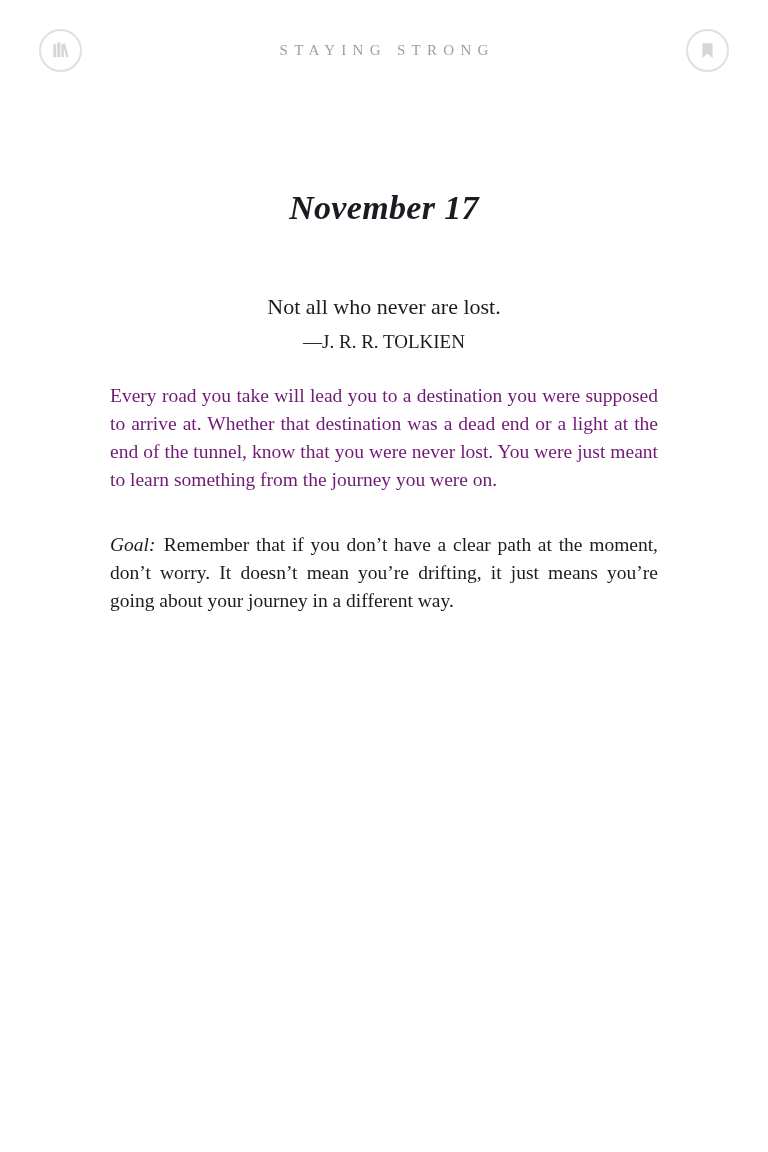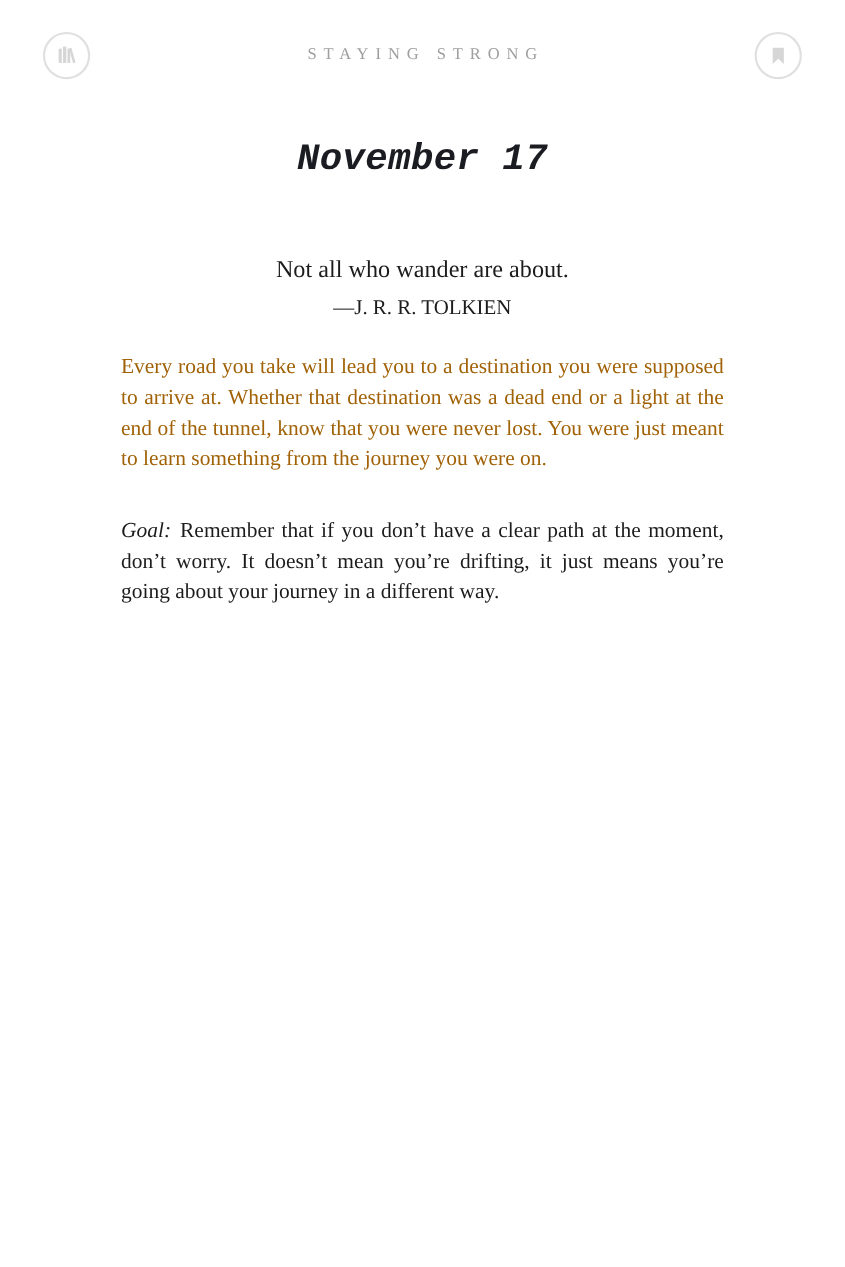--- a/index.html
+++ b/index.html
@@ -43,50 +43,49 @@
     color: #9e9e9e;
     font-weight: 400;
   }
 
   
   .content {
     width: 548px;
     margin: 0 auto;
   }
   .date-heading {
-    margin-top: 28px;
+    margin-top: 90px;
     text-align: center;
     font-size: 34px;
     line-height: 36px;
     font-weight: 700;
     font-style: italic;
     color: #1b1b22;
     letter-spacing: 0.01em;
-    font-family: Liberation Mono, monospace;
   }
   .quote-text {
     margin-top: 68px;
     text-align: center;
     font-size: 22px;
     line-height: 26px;
     color: #1c1c1c;
   }
   .quote-attribution {
     margin-top: 11px;
     text-align: center;
     font-size: 19px;
     line-height: 22px;
     color: #1c1c1c;
   }
   .body-paragraph {
     margin-top: 29px;
     font-size: 19.5px;
     line-height: 28px;
     text-align: justify;
-    color: #a16207;
+    color: #701a75;
   }
   .goal-paragraph {
     margin-top: 37px;
     font-size: 19.5px;
     line-height: 28px;
     text-align: justify;
     color: #1c1c1c;
   }
   .goal-label {
     font-style: italic;
@@ -117,21 +116,21 @@
         <svg width="23" height="23" viewBox="0 0 24 24" fill="#d6d6d6">
           <path d="M7.5 4.5 h9 a0.8 0.8 0 0 1 0.8 0.8 V20 l-5.3 -5 -5.3 5 V5.3 a0.8 0.8 0 0 1 0.8 -0.8 z"></path>
         </svg>
       </span>
     </button>
   </div>
 
   <div class="content">
     <h1 class="date-heading">November 17</h1>
 
-    <div class="quote-text">Not all who wander are about.</div>
+    <div class="quote-text">Not all who never are lost.</div>
 
     <div class="quote-attribution">—J. R. R. TOLKIEN</div>
 
     <p class="body-paragraph">Every road you take will lead you to a destination you were supposed to arrive at. Whether that destination was a dead end or a light at the end of the tunnel, know that you were never lost. You were just meant to learn something from the journey you were on.</p>
 
     <p class="goal-paragraph"><span class="goal-label">Goal:</span><span>Remember that if you don’t have a clear path at the moment, don’t worry. It doesn’t mean you’re drifting, it just means you’re going about your journey in a different way.</span></p>
   </div>
 
 </div>
 

